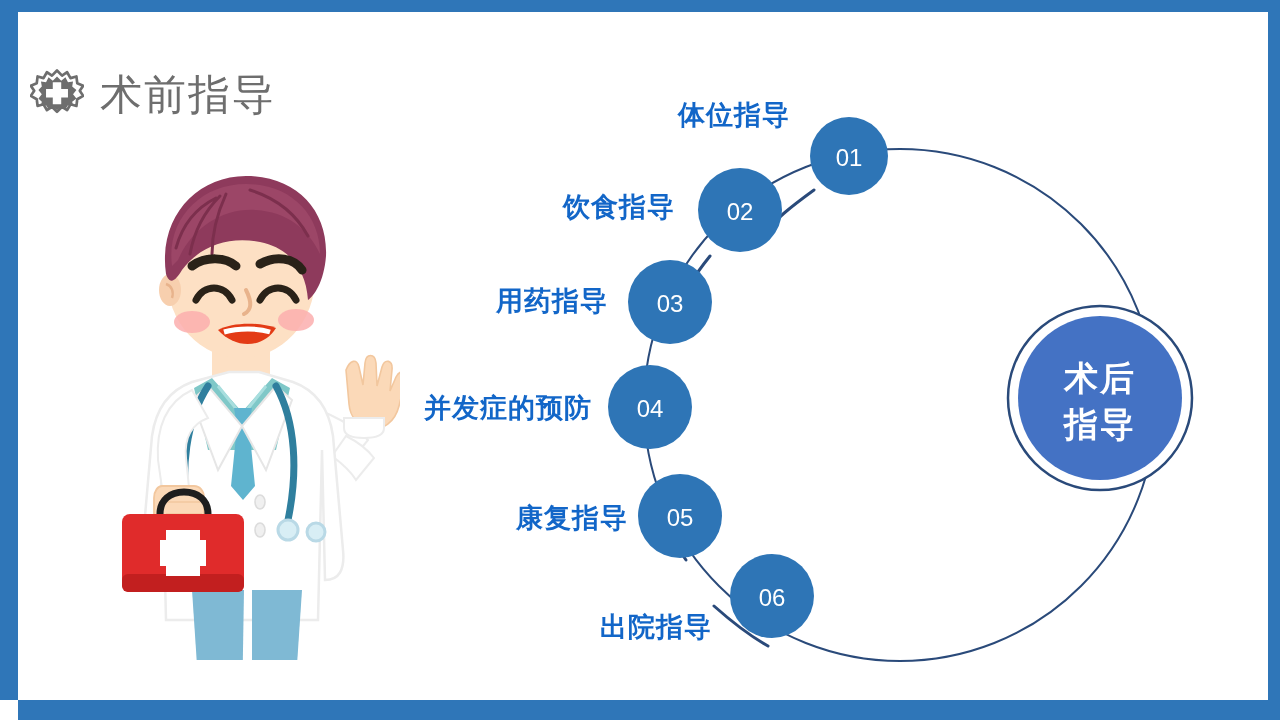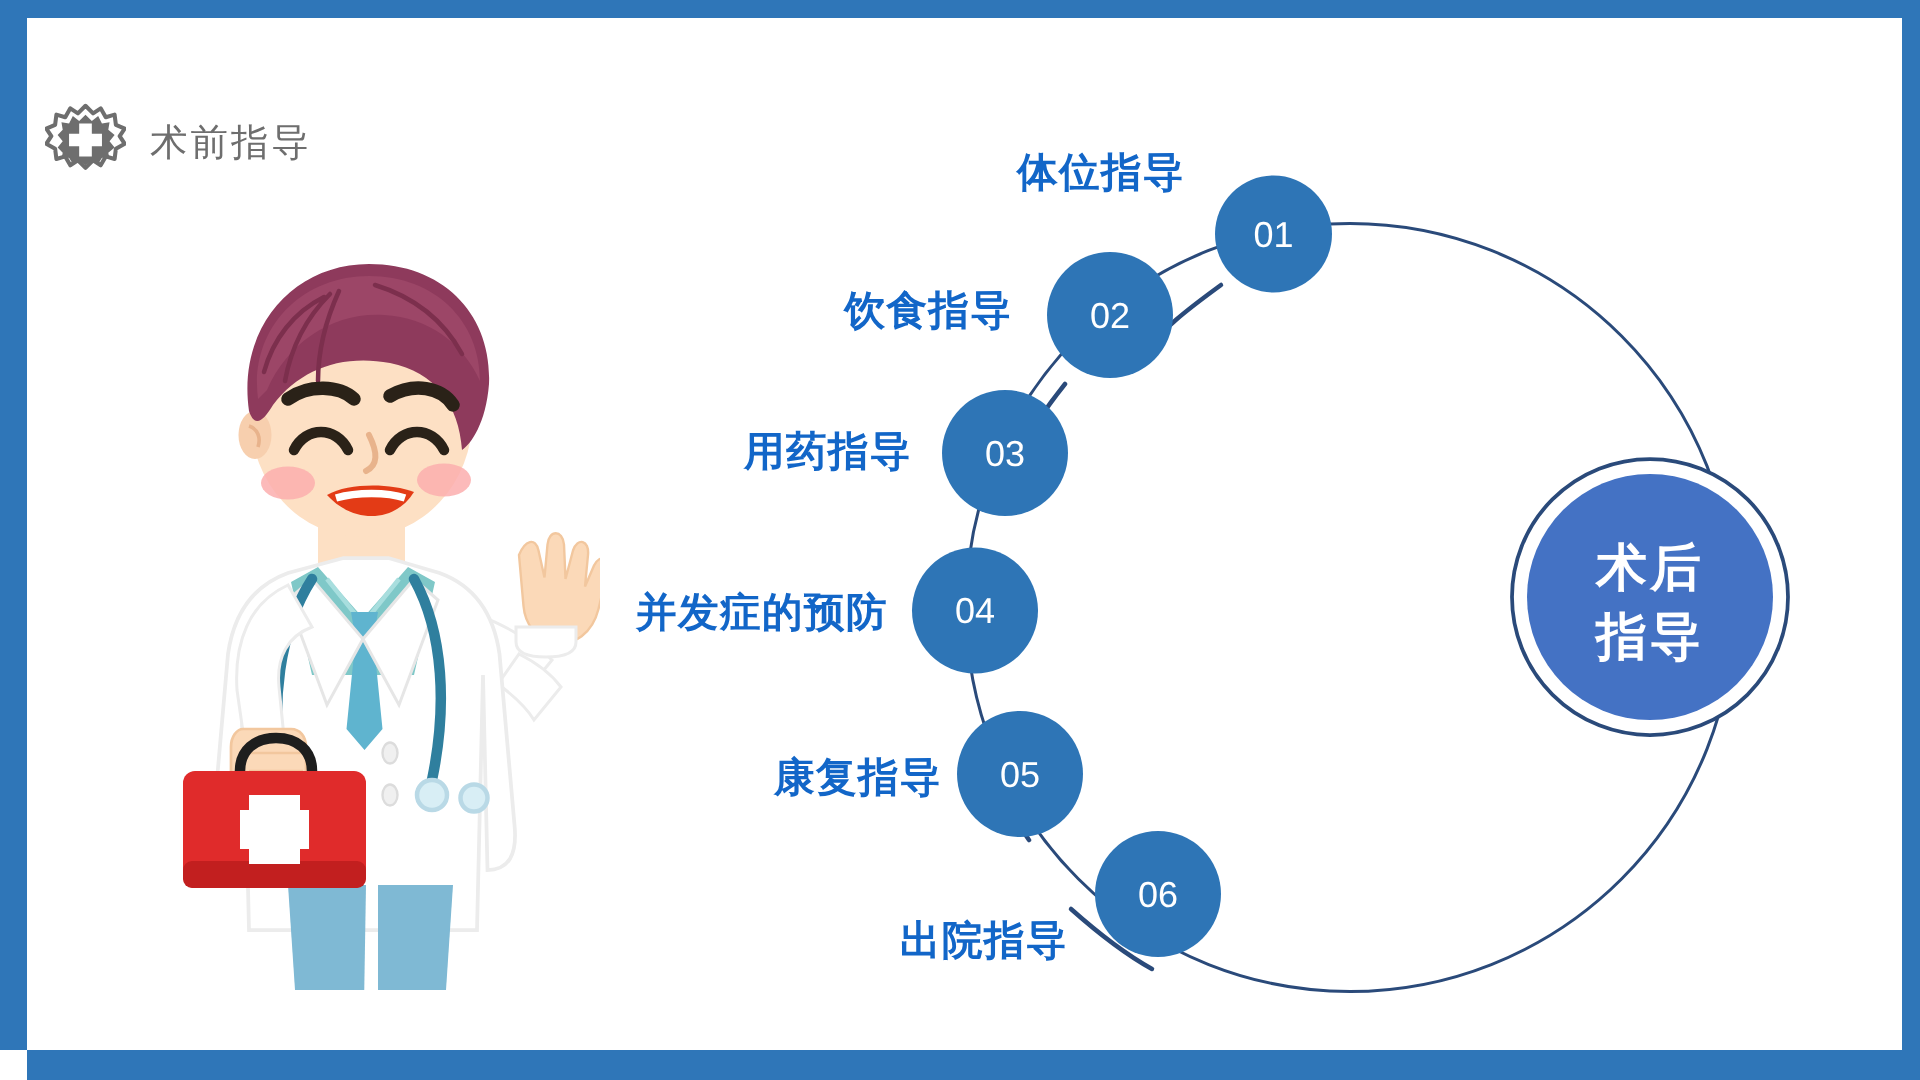--- a/index.html
+++ b/index.html
@@ -36,21 +36,21 @@
   .header {
     position: absolute;
     left: 30px;
     top: 68px;
     display: flex;
     align-items: center;
     gap: 16px;
   }
   .header-logo { width: 54px; height: 54px; display: block; }
   .header-title {
-    font-size: 25px;
+    font-size: 42px;
     color: #6e6e6e;
     letter-spacing: 2px;
     font-weight: 400;
     line-height: 1;
     white-space: nowrap;
   }
 
   
   .doctor {
     position: absolute;

